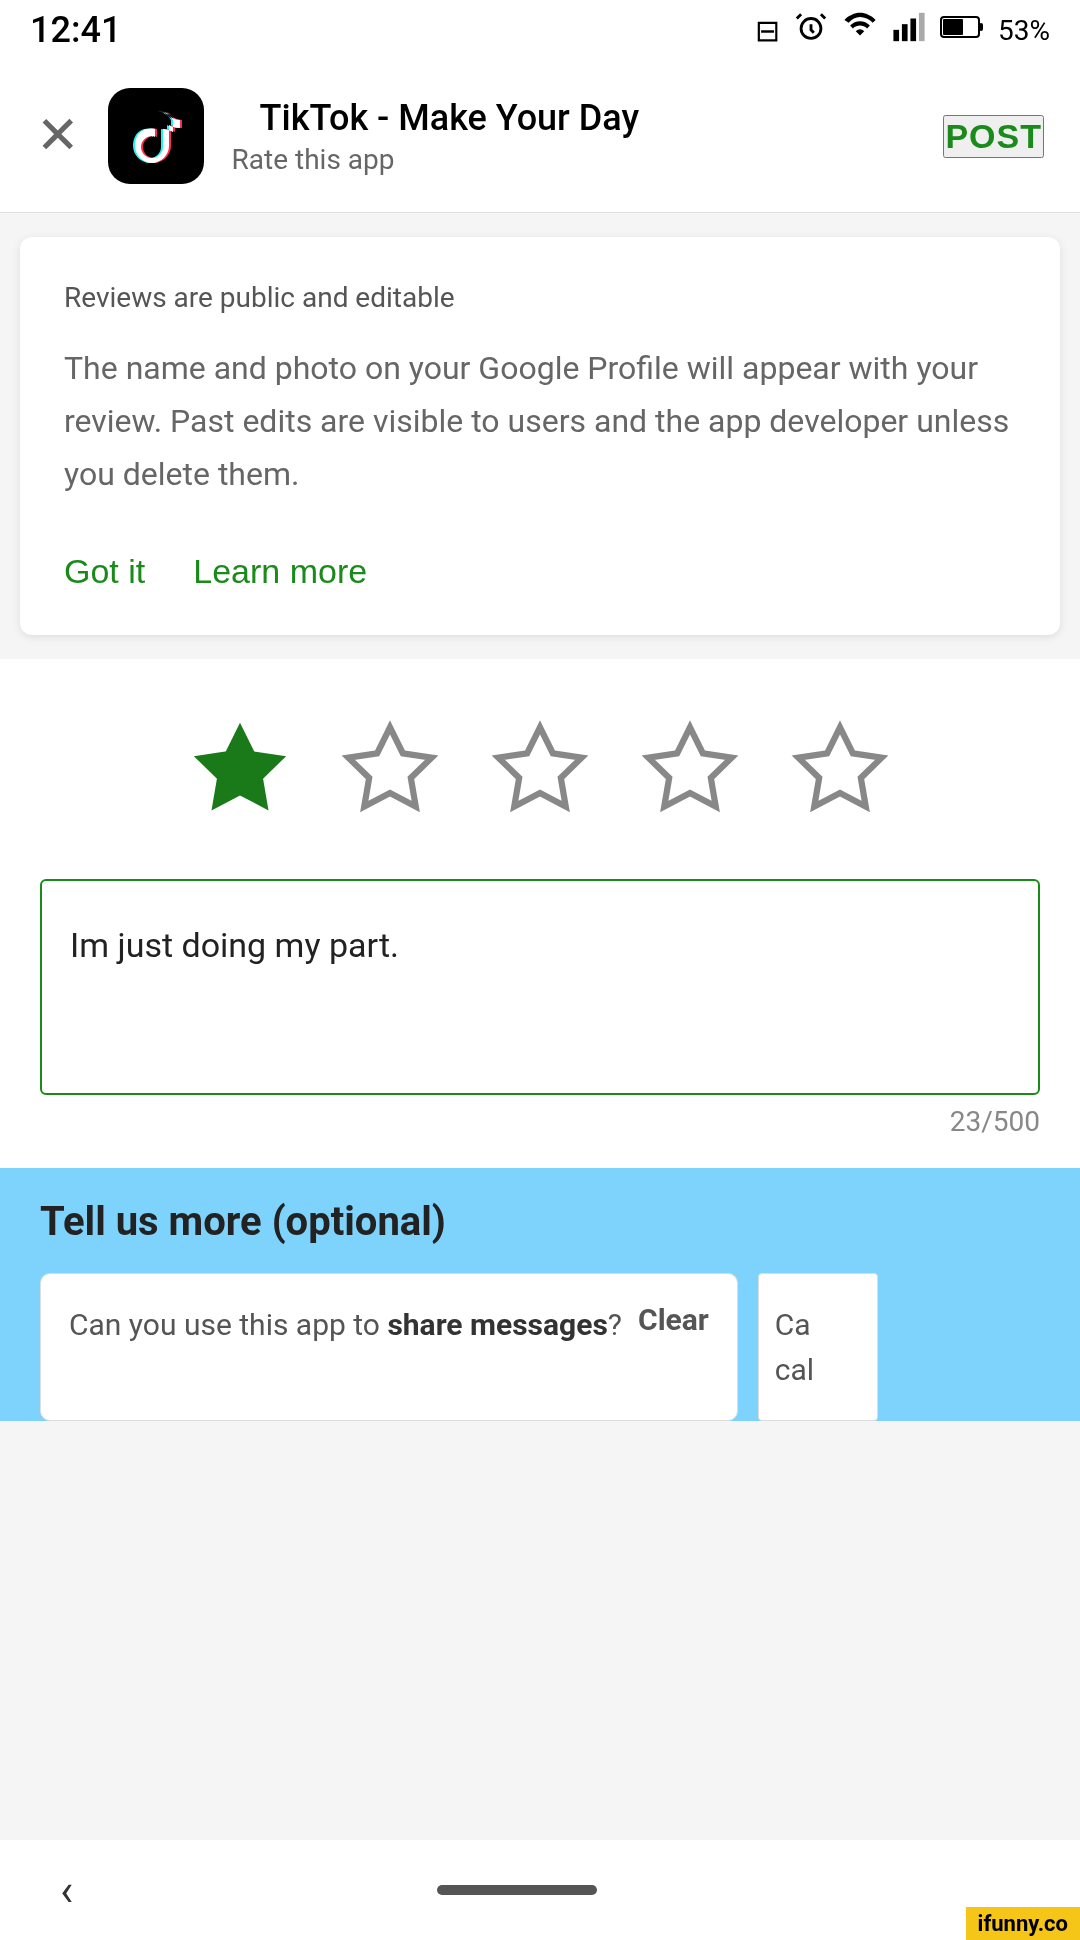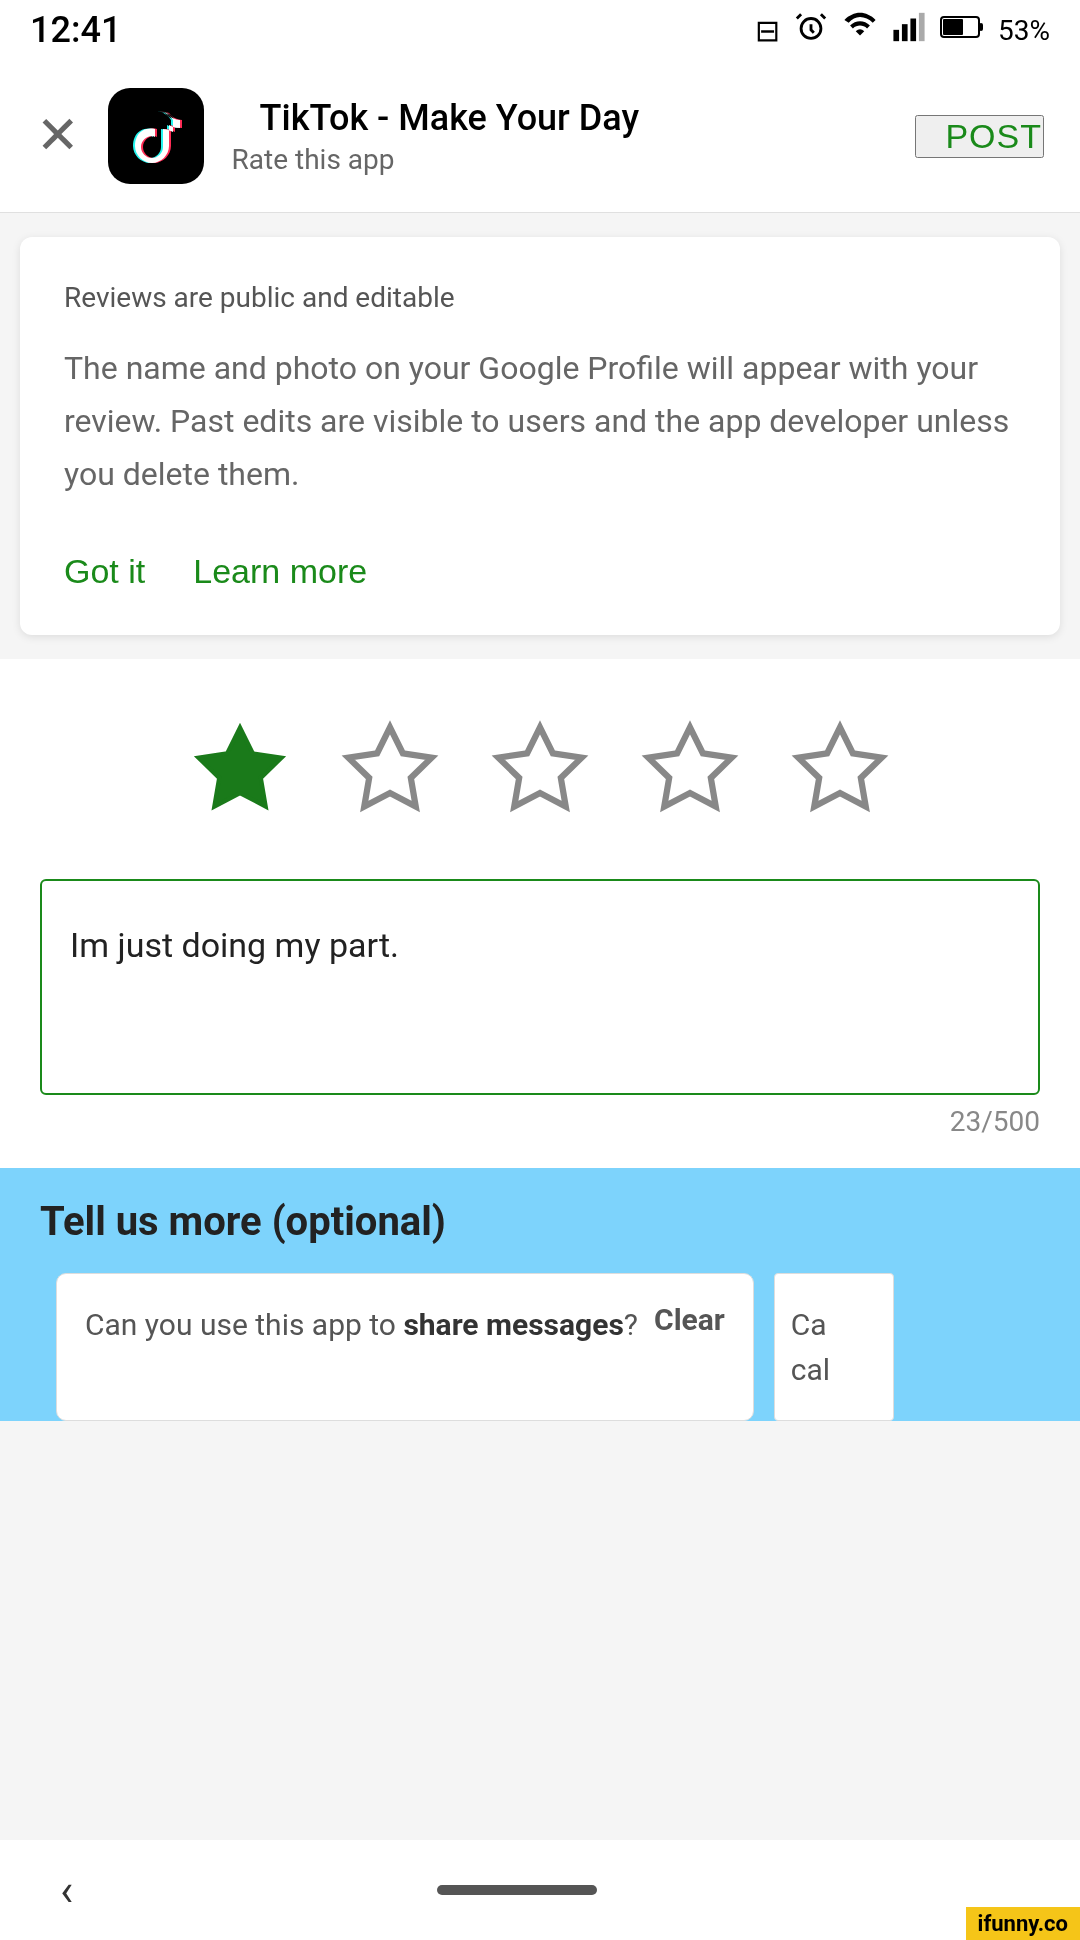--- a/index.html
+++ b/index.html
@@ -83,25 +83,24 @@
       font-weight: 500;
       color: #000;
       margin-left: 28px;
     }
     .app-subtitle {
       font-size: 28px;
       color: #666;
     }
     .post-btn {
       font-size: 34px;
-      font-weight: 400;
+      font-weight: 700;
       color: #1a8a1a;
       cursor: pointer;
       letter-spacing: 1px;
-      padding-left: 28px;
     }
 
     
     .info-card {
       background: #fff;
       margin: 24px 20px;
       border-radius: 12px;
       padding: 44px 44px 36px 44px;
       box-shadow: 0 2px 8px rgba(0,0,0,0.1);
     }
@@ -202,21 +201,20 @@
     }
     .question-card {
       border: 1.5px solid #ddd;
       border-radius: 10px;
       padding: 28px 28px;
       min-width: 480px;
       background: #fff;
       display: flex;
       justify-content: space-between;
       align-items: flex-start;
-      margin-left: 16px;
     }
     .question-text {
       font-size: 30px;
       color: #555;
       line-height: 1.5;
       flex: 1;
       padding-right: 16px;
     }
     .question-text strong {
       color: #333;

